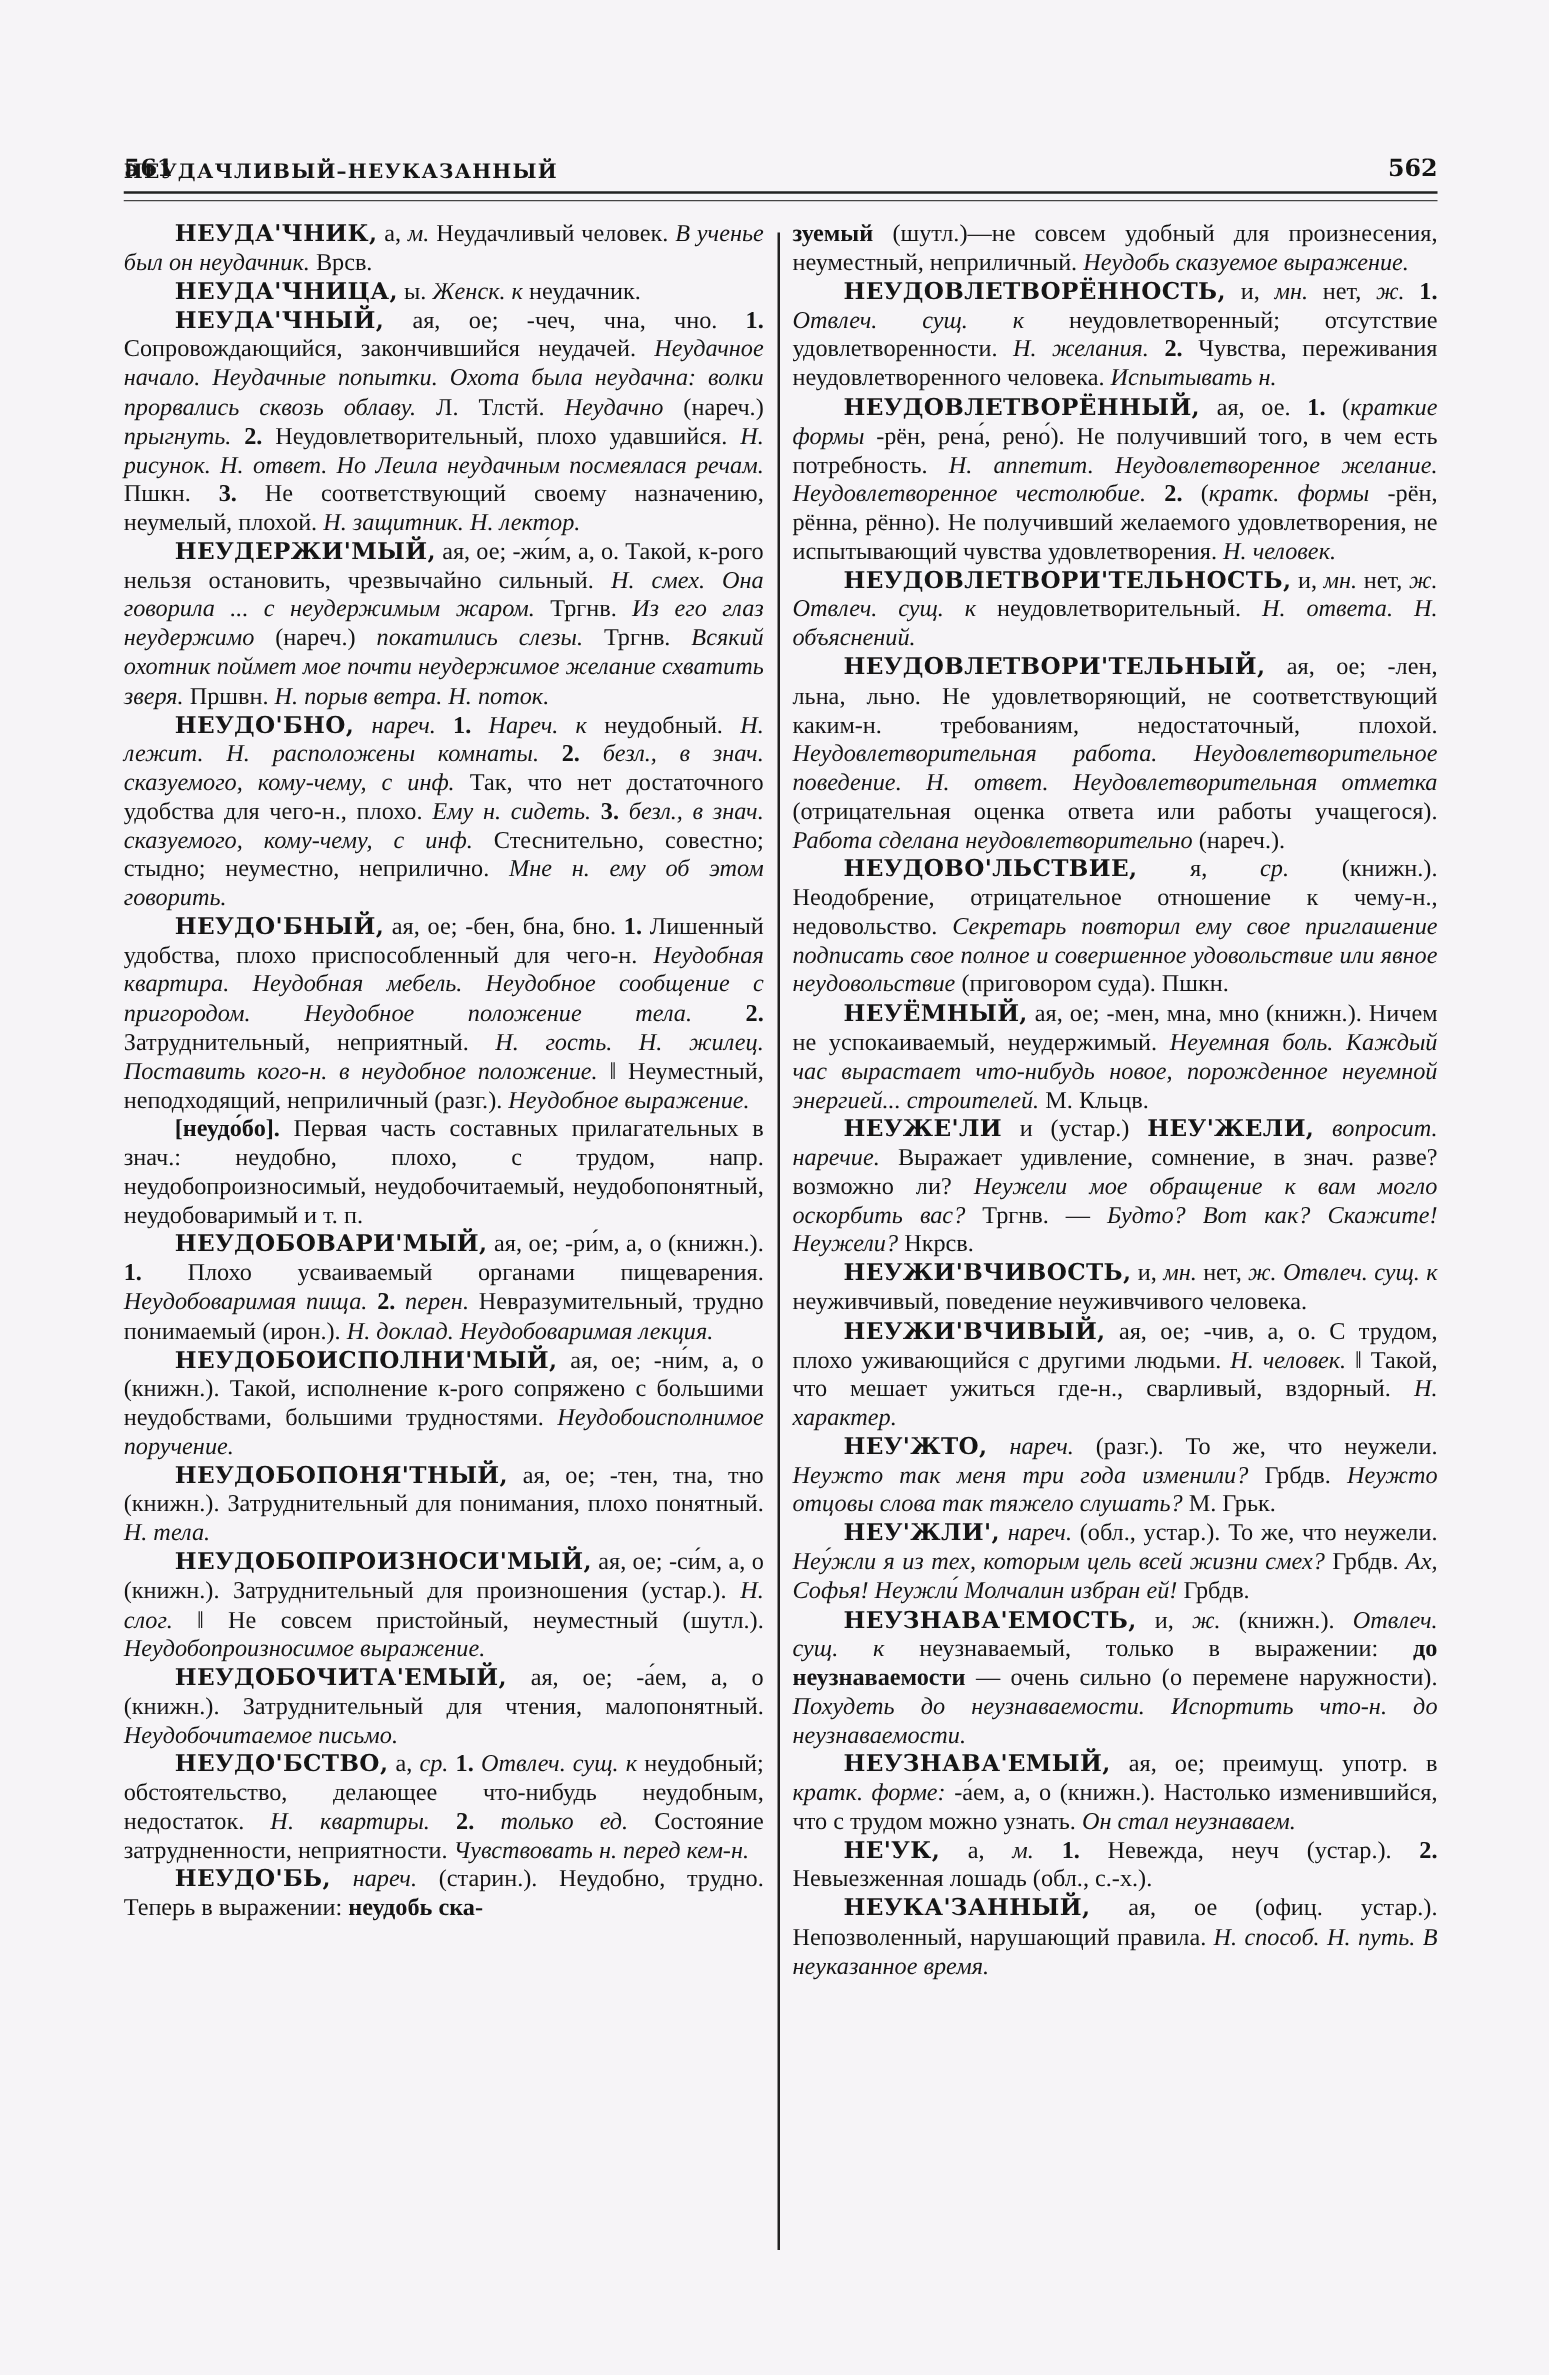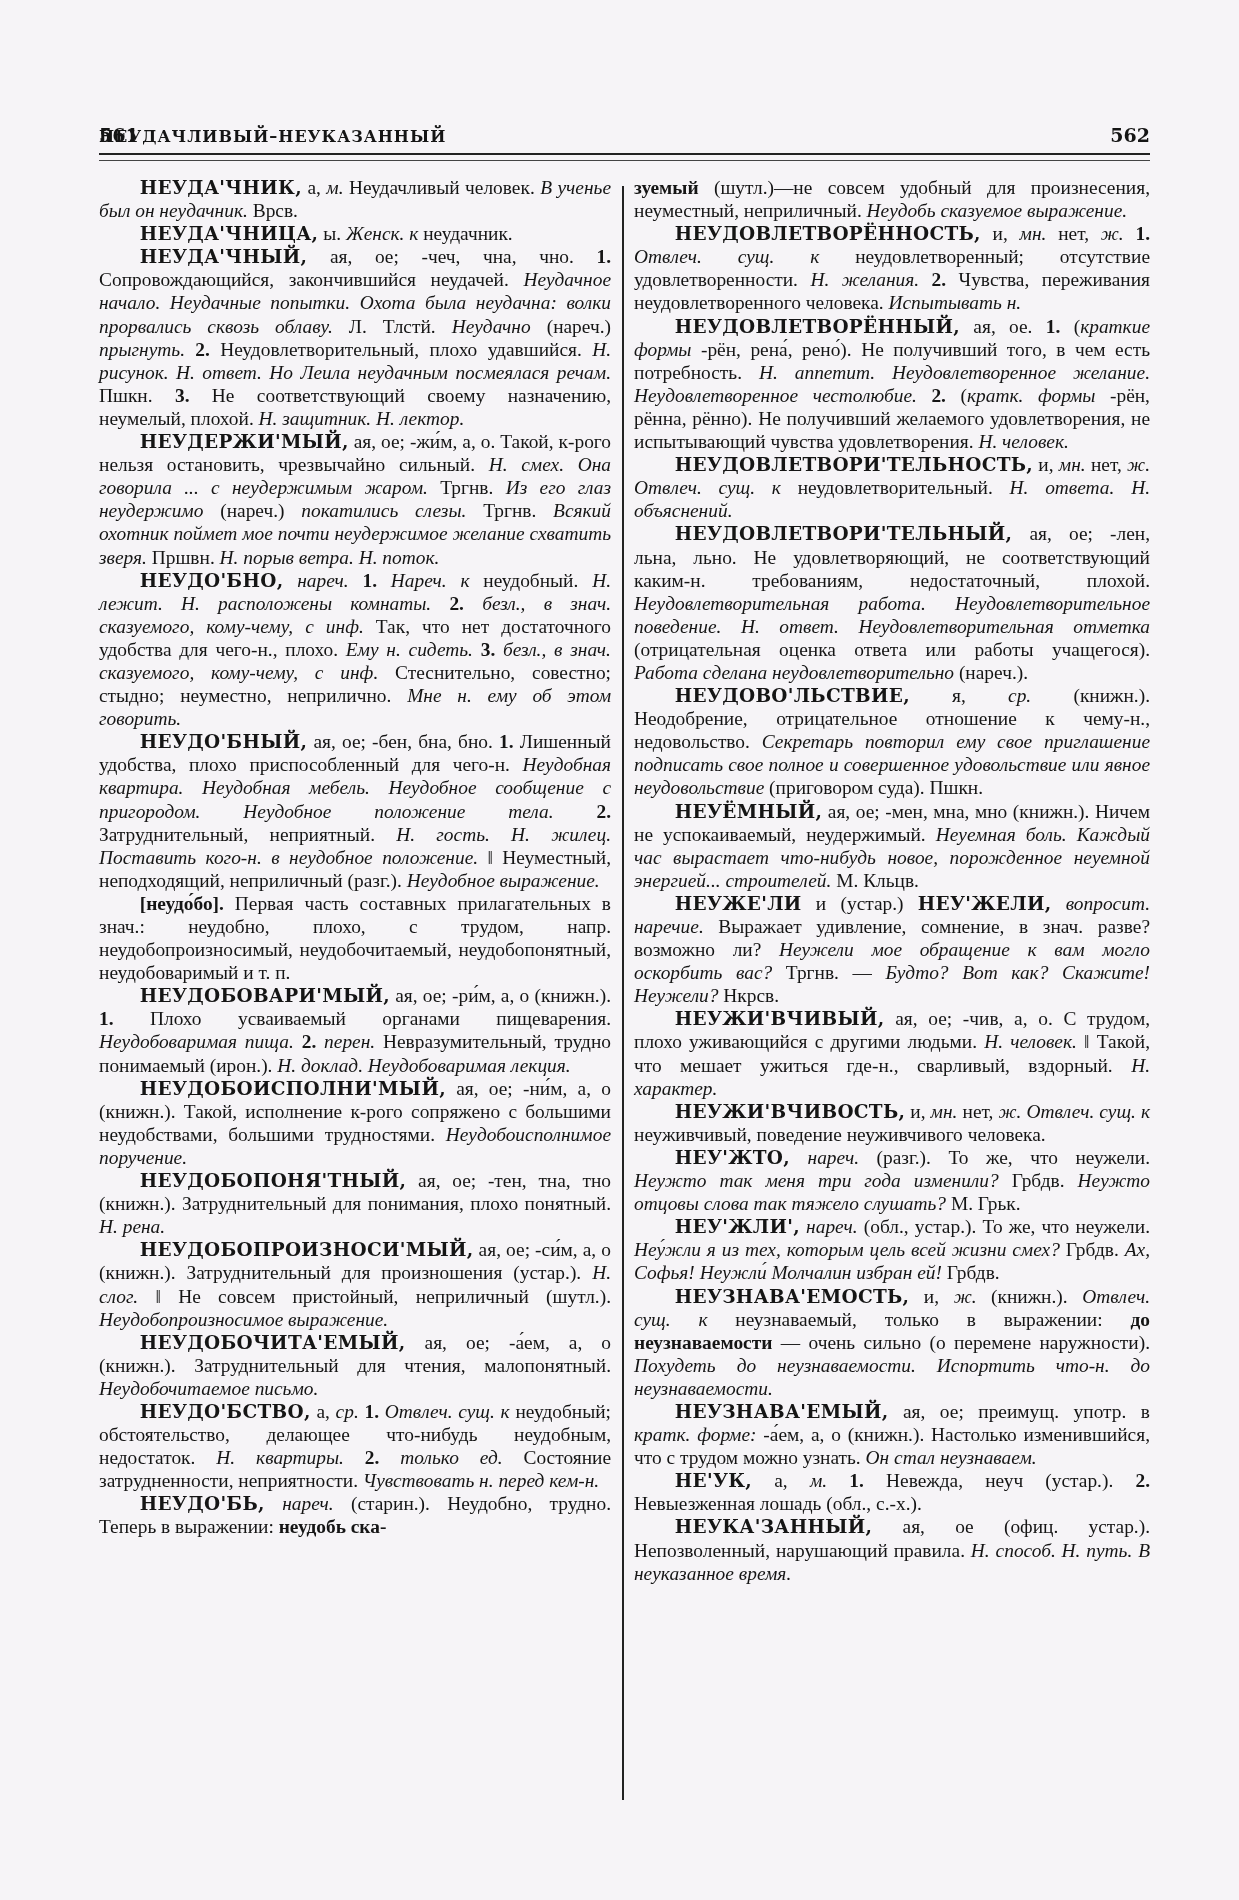--- a/index.html
+++ b/index.html
@@ -36,37 +36,37 @@
 <div class="column col-left">
     <p class="entry"><span class="hw">НЕУДА'ЧНИК,</span><span class=""> а, </span><span class="i">м.</span><span class=""> Неудачливый человек. </span><span class="i">В ученье был он неудачник.</span><span class=""> Врсв.</span></p>
     <p class="entry"><span class="hw">НЕУДА'ЧНИЦА,</span><span class=""> ы. </span><span class="i">Женск. к</span><span class=""> неудачник.</span></p>
     <p class="entry"><span class="hw">НЕУДА'ЧНЫЙ,</span><span class=""> ая, ое; -чеч, чна, чно. </span><span class="b">1.</span><span class=""> Сопровождающийся, закончившийся неудачей. </span><span class="i">Неудачное начало. Неудачные попытки. Охота была неудачна: волки прорвались сквозь облаву.</span><span class=""> Л. Тлстй. </span><span class="i">Неудачно</span><span class=""> (нареч.) </span><span class="i">прыгнуть.</span><span class=""> </span><span class="b">2.</span><span class=""> Неудовлетворительный, плохо удавшийся. </span><span class="i">Н. рисунок. Н. ответ. Но Леила неудачным посмеялася речам.</span><span class=""> Пшкн. </span><span class="b">3.</span><span class=""> Не соответствующий своему назначению, неумелый, плохой. </span><span class="i">Н. защитник. Н. лектор.</span></p>
     <p class="entry"><span class="hw">НЕУДЕРЖИ'МЫЙ,</span><span class=""> ая, ое; -жи́м, а, о. Такой, к-рого нельзя остановить, чрезвычайно сильный. </span><span class="i">Н. смех. Она говорила ... с неудержимым жаром.</span><span class=""> Тргнв. </span><span class="i">Из его глаз неудержимо</span><span class=""> (нареч.) </span><span class="i">покатились слезы.</span><span class=""> Тргнв. </span><span class="i">Всякий охотник поймет мое почти неудержимое желание схватить зверя.</span><span class=""> Пршвн. </span><span class="i">Н. порыв ветра. Н. поток.</span></p>
     <p class="entry"><span class="hw">НЕУДО'БНО,</span><span class="i"> нареч.</span><span class=""> </span><span class="b">1.</span><span class=""> </span><span class="i">Нареч. к</span><span class=""> неудобный. </span><span class="i">Н. лежит. Н. расположены комнаты.</span><span class=""> </span><span class="b">2.</span><span class=""> </span><span class="i">безл., в знач. сказуемого, кому-чему, с инф.</span><span class=""> Так, что нет достаточного удобства для чего-н., плохо. </span><span class="i">Ему н. сидеть.</span><span class=""> </span><span class="b">3.</span><span class=""> </span><span class="i">безл., в знач. сказуемого, кому-чему, с инф.</span><span class=""> Стеснительно, совестно; стыдно; неуместно, неприлично. </span><span class="i">Мне н. ему об этом говорить.</span></p>
     <p class="entry"><span class="hw">НЕУДО'БНЫЙ,</span><span class=""> ая, ое; -бен, бна, бно. </span><span class="b">1.</span><span class=""> Лишенный удобства, плохо приспособленный для чего-н. </span><span class="i">Неудобная квартира. Неудобная мебель. Неудобное сообщение с пригородом. Неудобное положение тела.</span><span class=""> </span><span class="b">2.</span><span class=""> Затруднительный, неприятный. </span><span class="i">Н. гость. Н. жилец. Поставить кого-н. в неудобное положение.</span><span class=""> ‖ Неуместный, неподходящий, неприличный (разг.). </span><span class="i">Неудобное выражение.</span></p>
     <p class="entry"><span class="b">[неудо́бо].</span><span class=""> Первая часть составных прилагательных в знач.: неудобно, плохо, с трудом, напр. неудобопроизносимый, неудобочитаемый, неудобопонятный, неудобоваримый и т. п.</span></p>
     <p class="entry"><span class="hw">НЕУДОБОВАРИ'МЫЙ,</span><span class=""> ая, ое; -ри́м, а, о (книжн.). </span><span class="b">1.</span><span class=""> Плохо усваиваемый органами пищеварения. </span><span class="i">Неудобоваримая пища.</span><span class=""> </span><span class="b">2.</span><span class=""> </span><span class="i">перен.</span><span class=""> Невразумительный, трудно понимаемый (ирон.). </span><span class="i">Н. доклад. Неудобоваримая лекция.</span></p>
     <p class="entry"><span class="hw">НЕУДОБОИСПОЛНИ'МЫЙ,</span><span class=""> ая, ое; -ни́м, а, о (книжн.). Такой, исполнение к-рого сопряжено с большими неудобствами, большими трудностями. </span><span class="i">Неудобоисполнимое поручение.</span></p>
-    <p class="entry"><span class="hw">НЕУДОБОПОНЯ'ТНЫЙ,</span><span class=""> ая, ое; -тен, тна, тно (книжн.). Затруднительный для понимания, плохо понятный. </span><span class="i">Н. рена.</span></p>
-    <p class="entry"><span class="hw">НЕУДОБОПРОИЗНОСИ'МЫЙ,</span><span class=""> ая, ое; -си́м, а, о (книжн.). Затруднительный для произношения (устар.). </span><span class="i">Н. слог.</span><span class=""> ‖ Не совсем пристойный, неприличный (шутл.). </span><span class="i">Неудобопроизносимое выражение.</span></p>
+    <p class="entry"><span class="hw">НЕУДОБОПОНЯ'ТНЫЙ,</span><span class=""> ая, ое; -тен, тна, тно (книжн.). Затруднительный для понимания, плохо понятный. </span><span class="i">Н. тела.</span></p>
+    <p class="entry"><span class="hw">НЕУДОБОПРОИЗНОСИ'МЫЙ,</span><span class=""> ая, ое; -си́м, а, о (книжн.). Затруднительный для произношения (устар.). </span><span class="i">Н. слог.</span><span class=""> ‖ Не совсем пристойный, неуместный (шутл.). </span><span class="i">Неудобопроизносимое выражение.</span></p>
     <p class="entry"><span class="hw">НЕУДОБОЧИТА'ЕМЫЙ,</span><span class=""> ая, ое; -а́ем, а, о (книжн.). Затруднительный для чтения, малопонятный. </span><span class="i">Неудобочитаемое письмо.</span></p>
     <p class="entry"><span class="hw">НЕУДО'БСТВО,</span><span class=""> а, </span><span class="i">ср.</span><span class=""> </span><span class="b">1.</span><span class=""> </span><span class="i">Отвлеч. сущ. к</span><span class=""> неудобный; обстоятельство, делающее что-нибудь неудобным, недостаток. </span><span class="i">Н. квартиры.</span><span class=""> </span><span class="b">2.</span><span class=""> </span><span class="i">только ед.</span><span class=""> Состояние затрудненности, неприятности. </span><span class="i">Чувствовать н. перед кем-н.</span></p>
     <p class="entry"><span class="hw">НЕУДО'БЬ,</span><span class="i"> нареч.</span><span class=""> (старин.). Неудобно, трудно. Теперь в выражении: </span><span class="b">неудобь ска-</span></p>
   </div>
 <div class="divider"></div>
 <div class="column col-right">
     <p class="entry cont"><span class="b">зуемый</span><span class=""> (шутл.)—не совсем удобный для произнесения, неуместный, неприличный. </span><span class="i">Неудобь сказуемое выражение.</span></p>
     <p class="entry"><span class="hw">НЕУДОВЛЕТВОРЁННОСТЬ,</span><span class=""> и, </span><span class="i">мн.</span><span class=""> нет, </span><span class="i">ж.</span><span class=""> </span><span class="b">1.</span><span class=""> </span><span class="i">Отвлеч. сущ. к</span><span class=""> неудовлетворенный; отсутствие удовлетворенности. </span><span class="i">Н. желания.</span><span class=""> </span><span class="b">2.</span><span class=""> Чувства, переживания неудовлетворенного человека. </span><span class="i">Испытывать н.</span></p>
     <p class="entry"><span class="hw">НЕУДОВЛЕТВОРЁННЫЙ,</span><span class=""> ая, ое. </span><span class="b">1.</span><span class=""> (</span><span class="i">краткие формы</span><span class=""> -рён, рена́, рено́). Не получивший того, в чем есть потребность. </span><span class="i">Н. аппетит. Неудовлетворенное желание. Неудовлетворенное честолюбие.</span><span class=""> </span><span class="b">2.</span><span class=""> (</span><span class="i">кратк. формы</span><span class=""> -рён, рённа, рённо). Не получивший желаемого удовлетворения, не испытывающий чувства удовлетворения. </span><span class="i">Н. человек.</span></p>
     <p class="entry"><span class="hw">НЕУДОВЛЕТВОРИ'ТЕЛЬНОСТЬ,</span><span class=""> и, </span><span class="i">мн.</span><span class=""> нет, </span><span class="i">ж. Отвлеч. сущ. к</span><span class=""> неудовлетворительный. </span><span class="i">Н. ответа. Н. объяснений.</span></p>
     <p class="entry"><span class="hw">НЕУДОВЛЕТВОРИ'ТЕЛЬНЫЙ,</span><span class=""> ая, ое; -лен, льна, льно. Не удовлетворяющий, не соответствующий каким-н. требованиям, недостаточный, плохой. </span><span class="i">Неудовлетворительная работа. Неудовлетворительное поведение. Н. ответ. Неудовлетворительная отметка</span><span class=""> (отрицательная оценка ответа или работы учащегося). </span><span class="i">Работа сделана неудовлетворительно</span><span class=""> (нареч.).</span></p>
     <p class="entry"><span class="hw">НЕУДОВО'ЛЬСТВИЕ,</span><span class=""> я, </span><span class="i">ср.</span><span class=""> (книжн.). Неодобрение, отрицательное отношение к чему-н., недовольство. </span><span class="i">Секретарь повторил ему свое приглашение подписать свое полное и совершенное удовольствие или явное неудовольствие</span><span class=""> (приговором суда). Пшкн.</span></p>
     <p class="entry"><span class="hw">НЕУЁМНЫЙ,</span><span class=""> ая, ое; -мен, мна, мно (книжн.). Ничем не успокаиваемый, неудержимый. </span><span class="i">Неуемная боль. Каждый час вырастает что-нибудь новое, порожденное неуемной энергией... строителей.</span><span class=""> М. Кльцв.</span></p>
     <p class="entry"><span class="hw">НЕУЖЕ'ЛИ</span><span class=""> и (устар.) </span><span class="hw">НЕУ'ЖЕЛИ,</span><span class="i"> вопросит. наречие.</span><span class=""> Выражает удивление, сомнение, в знач. разве? возможно ли? </span><span class="i">Неужели мое обращение к вам могло оскорбить вас?</span><span class=""> Тргнв. — </span><span class="i">Будто? Вот как? Скажите! Неужели?</span><span class=""> Нкрсв.</span></p>
+    <p class="entry"><span class="hw">НЕУЖИ'ВЧИВОСТЬ,</span><span class=""> и, </span><span class="i">мн.</span><span class=""> нет, </span><span class="i">ж. Отвлеч. сущ. к</span><span class=""> неуживчивый, поведение неуживчивого человека.</span></p>
     <p class="entry"><span class="hw">НЕУЖИ'ВЧИВЫЙ,</span><span class=""> ая, ое; -чив, а, о. С трудом, плохо уживающийся с другими людьми. </span><span class="i">Н. человек.</span><span class=""> ‖ Такой, что мешает ужиться где-н., сварливый, вздорный. </span><span class="i">Н. характер.</span></p>
-    <p class="entry"><span class="hw">НЕУЖИ'ВЧИВОСТЬ,</span><span class=""> и, </span><span class="i">мн.</span><span class=""> нет, </span><span class="i">ж. Отвлеч. сущ. к</span><span class=""> неуживчивый, поведение неуживчивого человека.</span></p>
     <p class="entry"><span class="hw">НЕУ'ЖТО,</span><span class="i"> нареч.</span><span class=""> (разг.). То же, что неужели. </span><span class="i">Неужто так меня три года изменили?</span><span class=""> Грбдв. </span><span class="i">Неужто отцовы слова так тяжело слушать?</span><span class=""> М. Грьк.</span></p>
     <p class="entry"><span class="hw">НЕУ'ЖЛИ',</span><span class="i"> нареч.</span><span class=""> (обл., устар.). То же, что неужели. </span><span class="i">Неу́жли я из тех, которым цель всей жизни смех?</span><span class=""> Грбдв. </span><span class="i">Ах, Софья! Неужли́ Молчалин избран ей!</span><span class=""> Грбдв.</span></p>
     <p class="entry"><span class="hw">НЕУЗНАВА'ЕМОСТЬ,</span><span class=""> и, </span><span class="i">ж.</span><span class=""> (книжн.). </span><span class="i">Отвлеч. сущ. к</span><span class=""> неузнаваемый, только в выражении: </span><span class="b">до неузнаваемости</span><span class=""> — очень сильно (о перемене наружности). </span><span class="i">Похудеть до неузнаваемости. Испортить что-н. до неузнаваемости.</span></p>
     <p class="entry"><span class="hw">НЕУЗНАВА'ЕМЫЙ,</span><span class=""> ая, ое; преимущ. употр. в </span><span class="i">кратк. форме:</span><span class=""> -а́ем, а, о (книжн.). Настолько изменившийся, что с трудом можно узнать. </span><span class="i">Он стал неузнаваем.</span></p>
     <p class="entry"><span class="hw">НЕ'УК,</span><span class=""> а, </span><span class="i">м.</span><span class=""> </span><span class="b">1.</span><span class=""> Невежда, неуч (устар.). </span><span class="b">2.</span><span class=""> Невыезженная лошадь (обл., с.-х.).</span></p>
     <p class="entry"><span class="hw">НЕУКА'ЗАННЫЙ,</span><span class=""> ая, ое (офиц. устар.). Непозволенный, нарушающий правила. </span><span class="i">Н. способ. Н. путь. В неуказанное время.</span></p>
   </div>
 
 </body></html>

